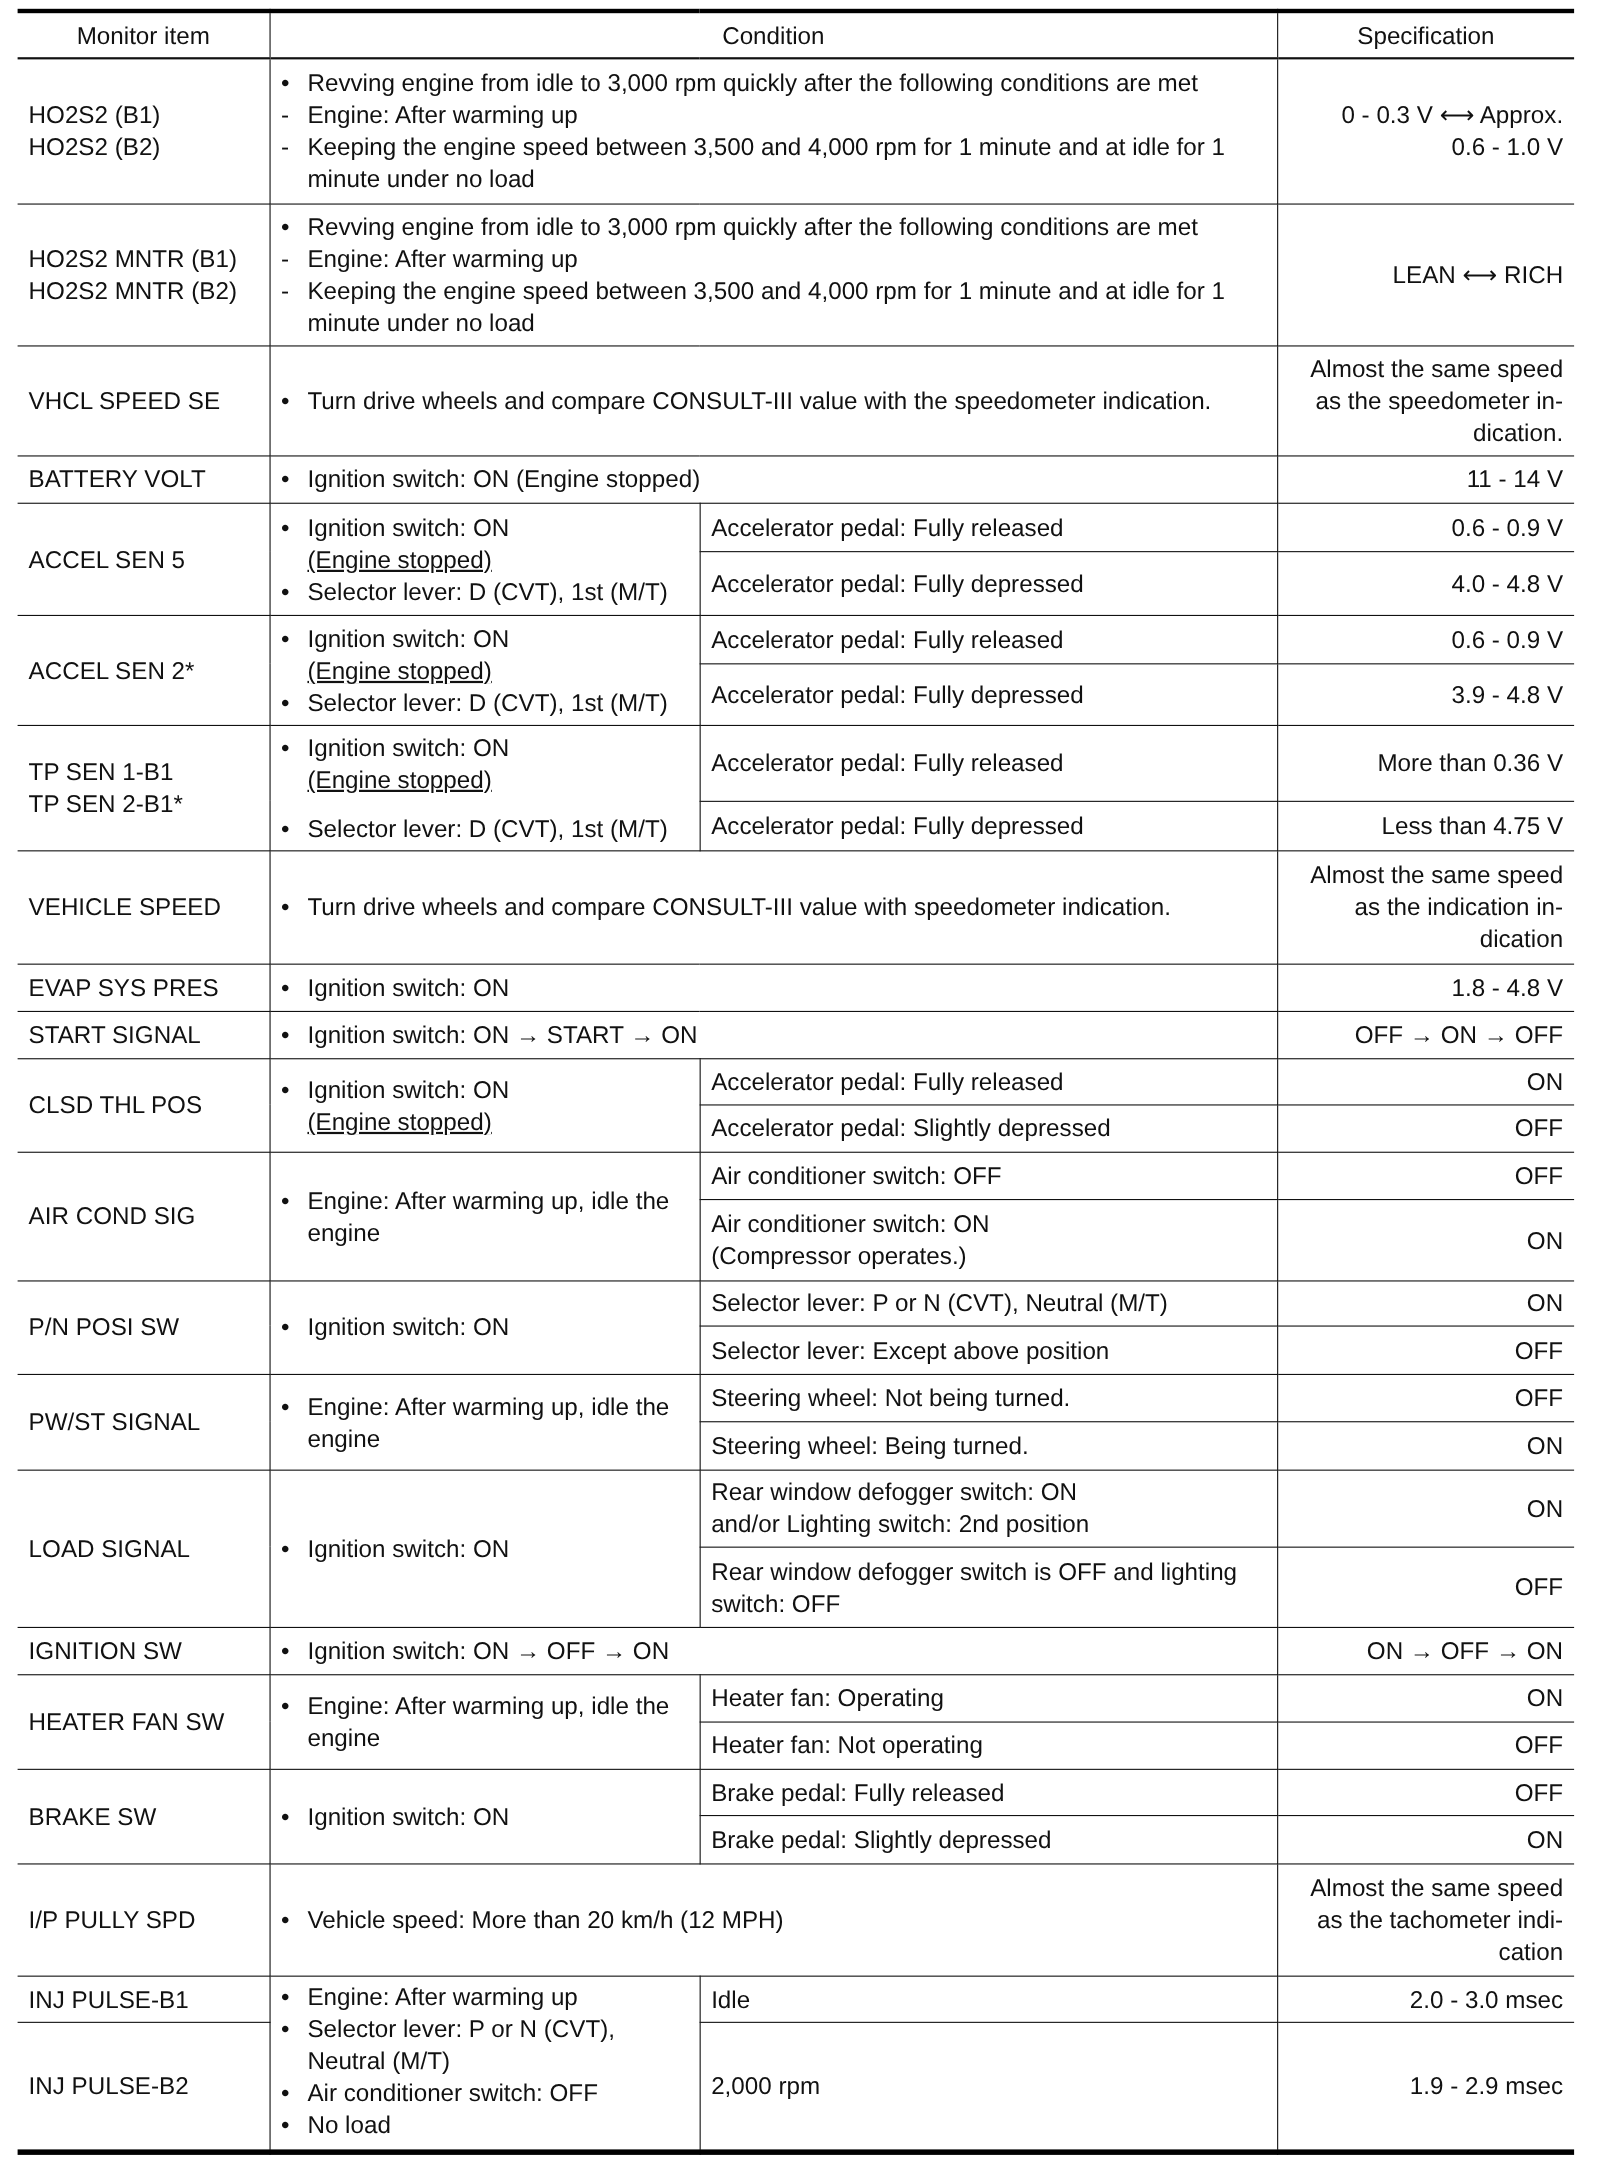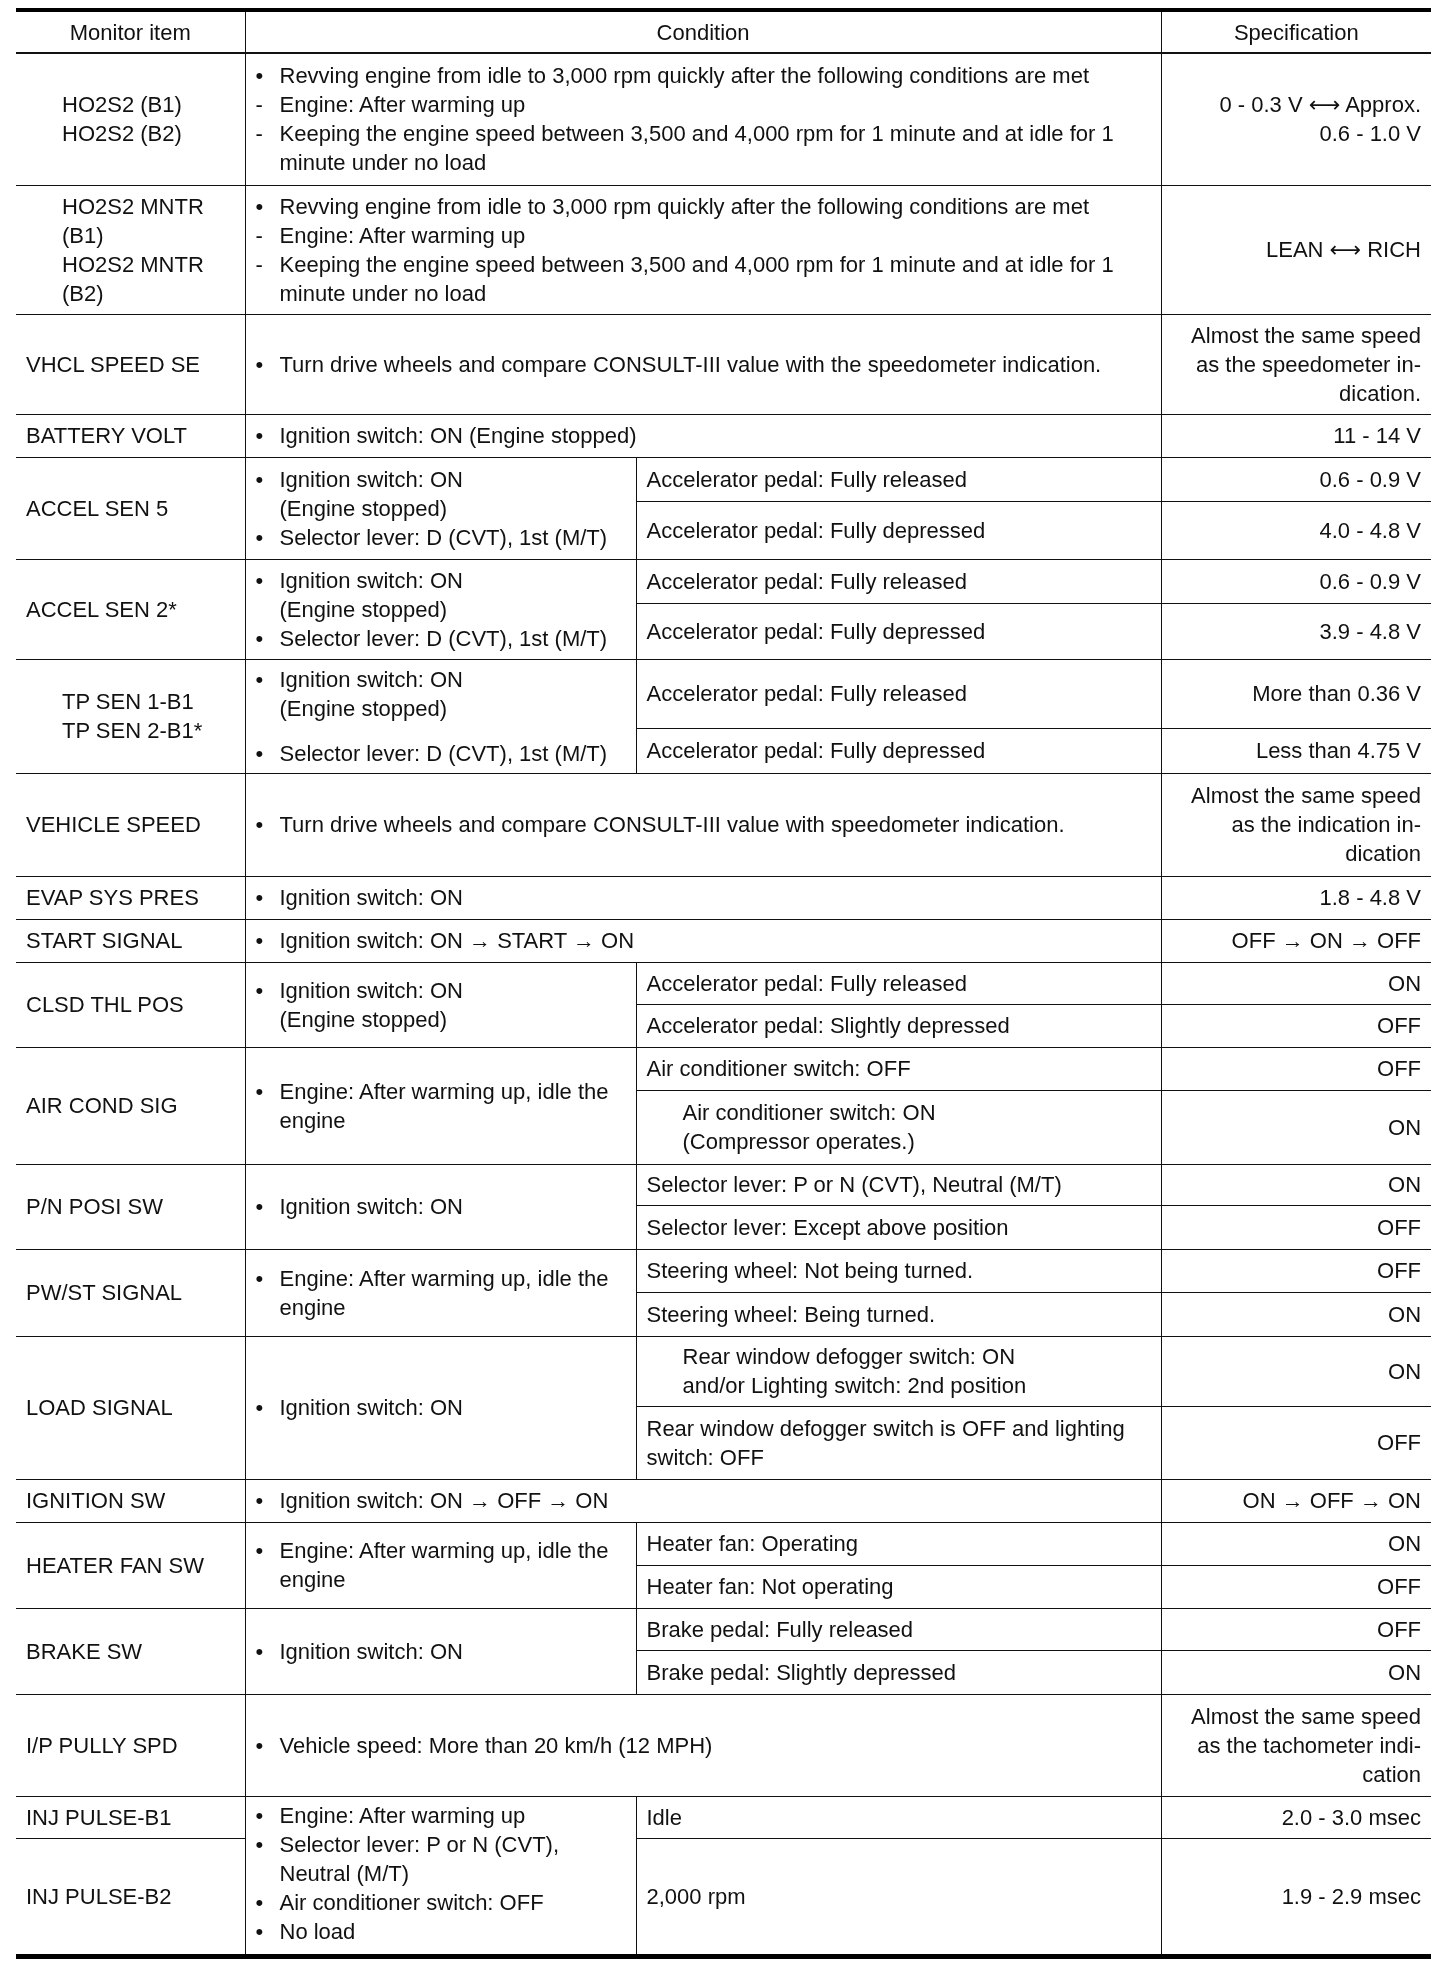--- a/index.html
+++ b/index.html
@@ -14,24 +14,24 @@
   table.spec td, table.spec th {
     border: 1.5px solid #111; padding: 0 10px; vertical-align: middle;
     font-weight: normal;
   }
   table.spec tr > *:first-child { border-left: none; }
   table.spec tr > *:last-child { border-right: none; }
   table.spec th { text-align: center; height: 40px; border-bottom: 2px solid #111; }
   td.item { padding-left: 12px; }
   td.spec-val { text-align: right; padding: 0 6px; }
   td.cond { padding-left: 14px; margin-top: 39px; }
-  .line { display: block; margin-left: 36px; }
+  .line { display: block; }
   .bul { display: block; padding-left: 24px; text-indent: -24px; }
   .bul .mk { display: inline-block; width: 24px; text-indent: 0; }
-  .sub { display: block; padding-left: 24px; }
+  .sub { display: block; padding-left: 24px; text-decoration: underline; }
   .thick-top td { border-top: 2.5px solid #000; }
 </style>
 </head>
 <body>
 
 <table class="spec">
   <colgroup>
     <col style="width:229px">
       <col style="width:391px">
       <col style="width:525px">

